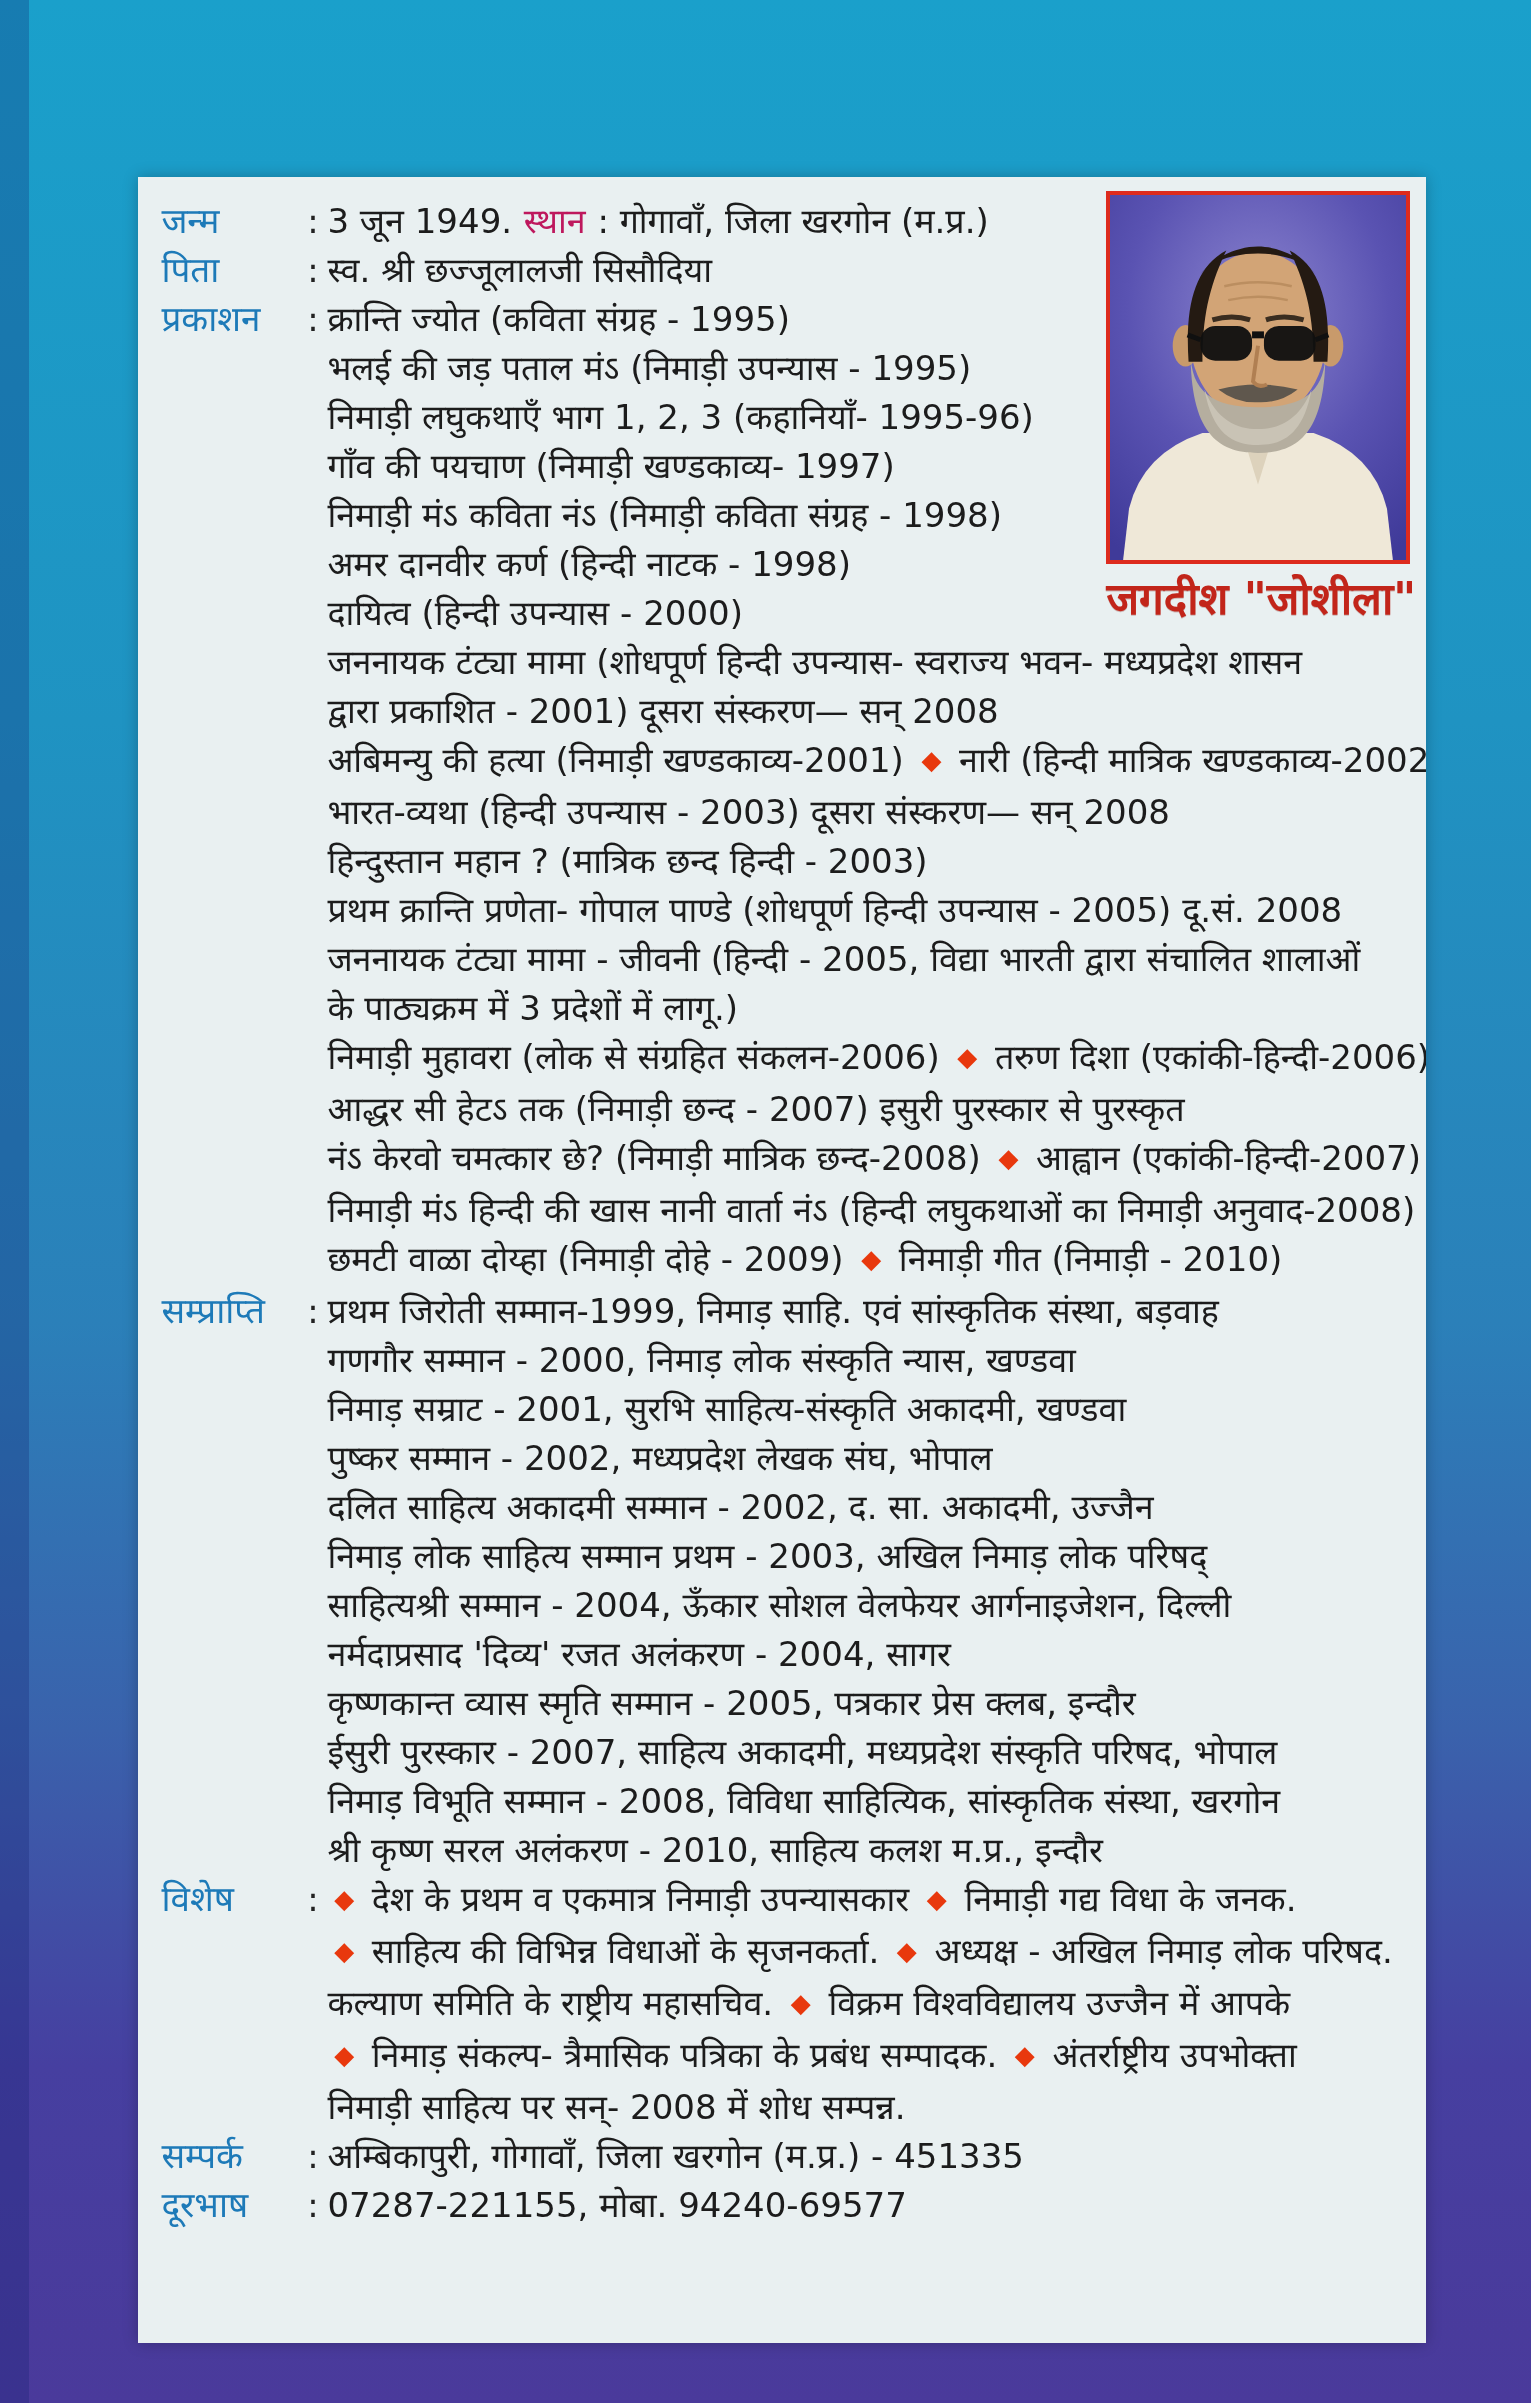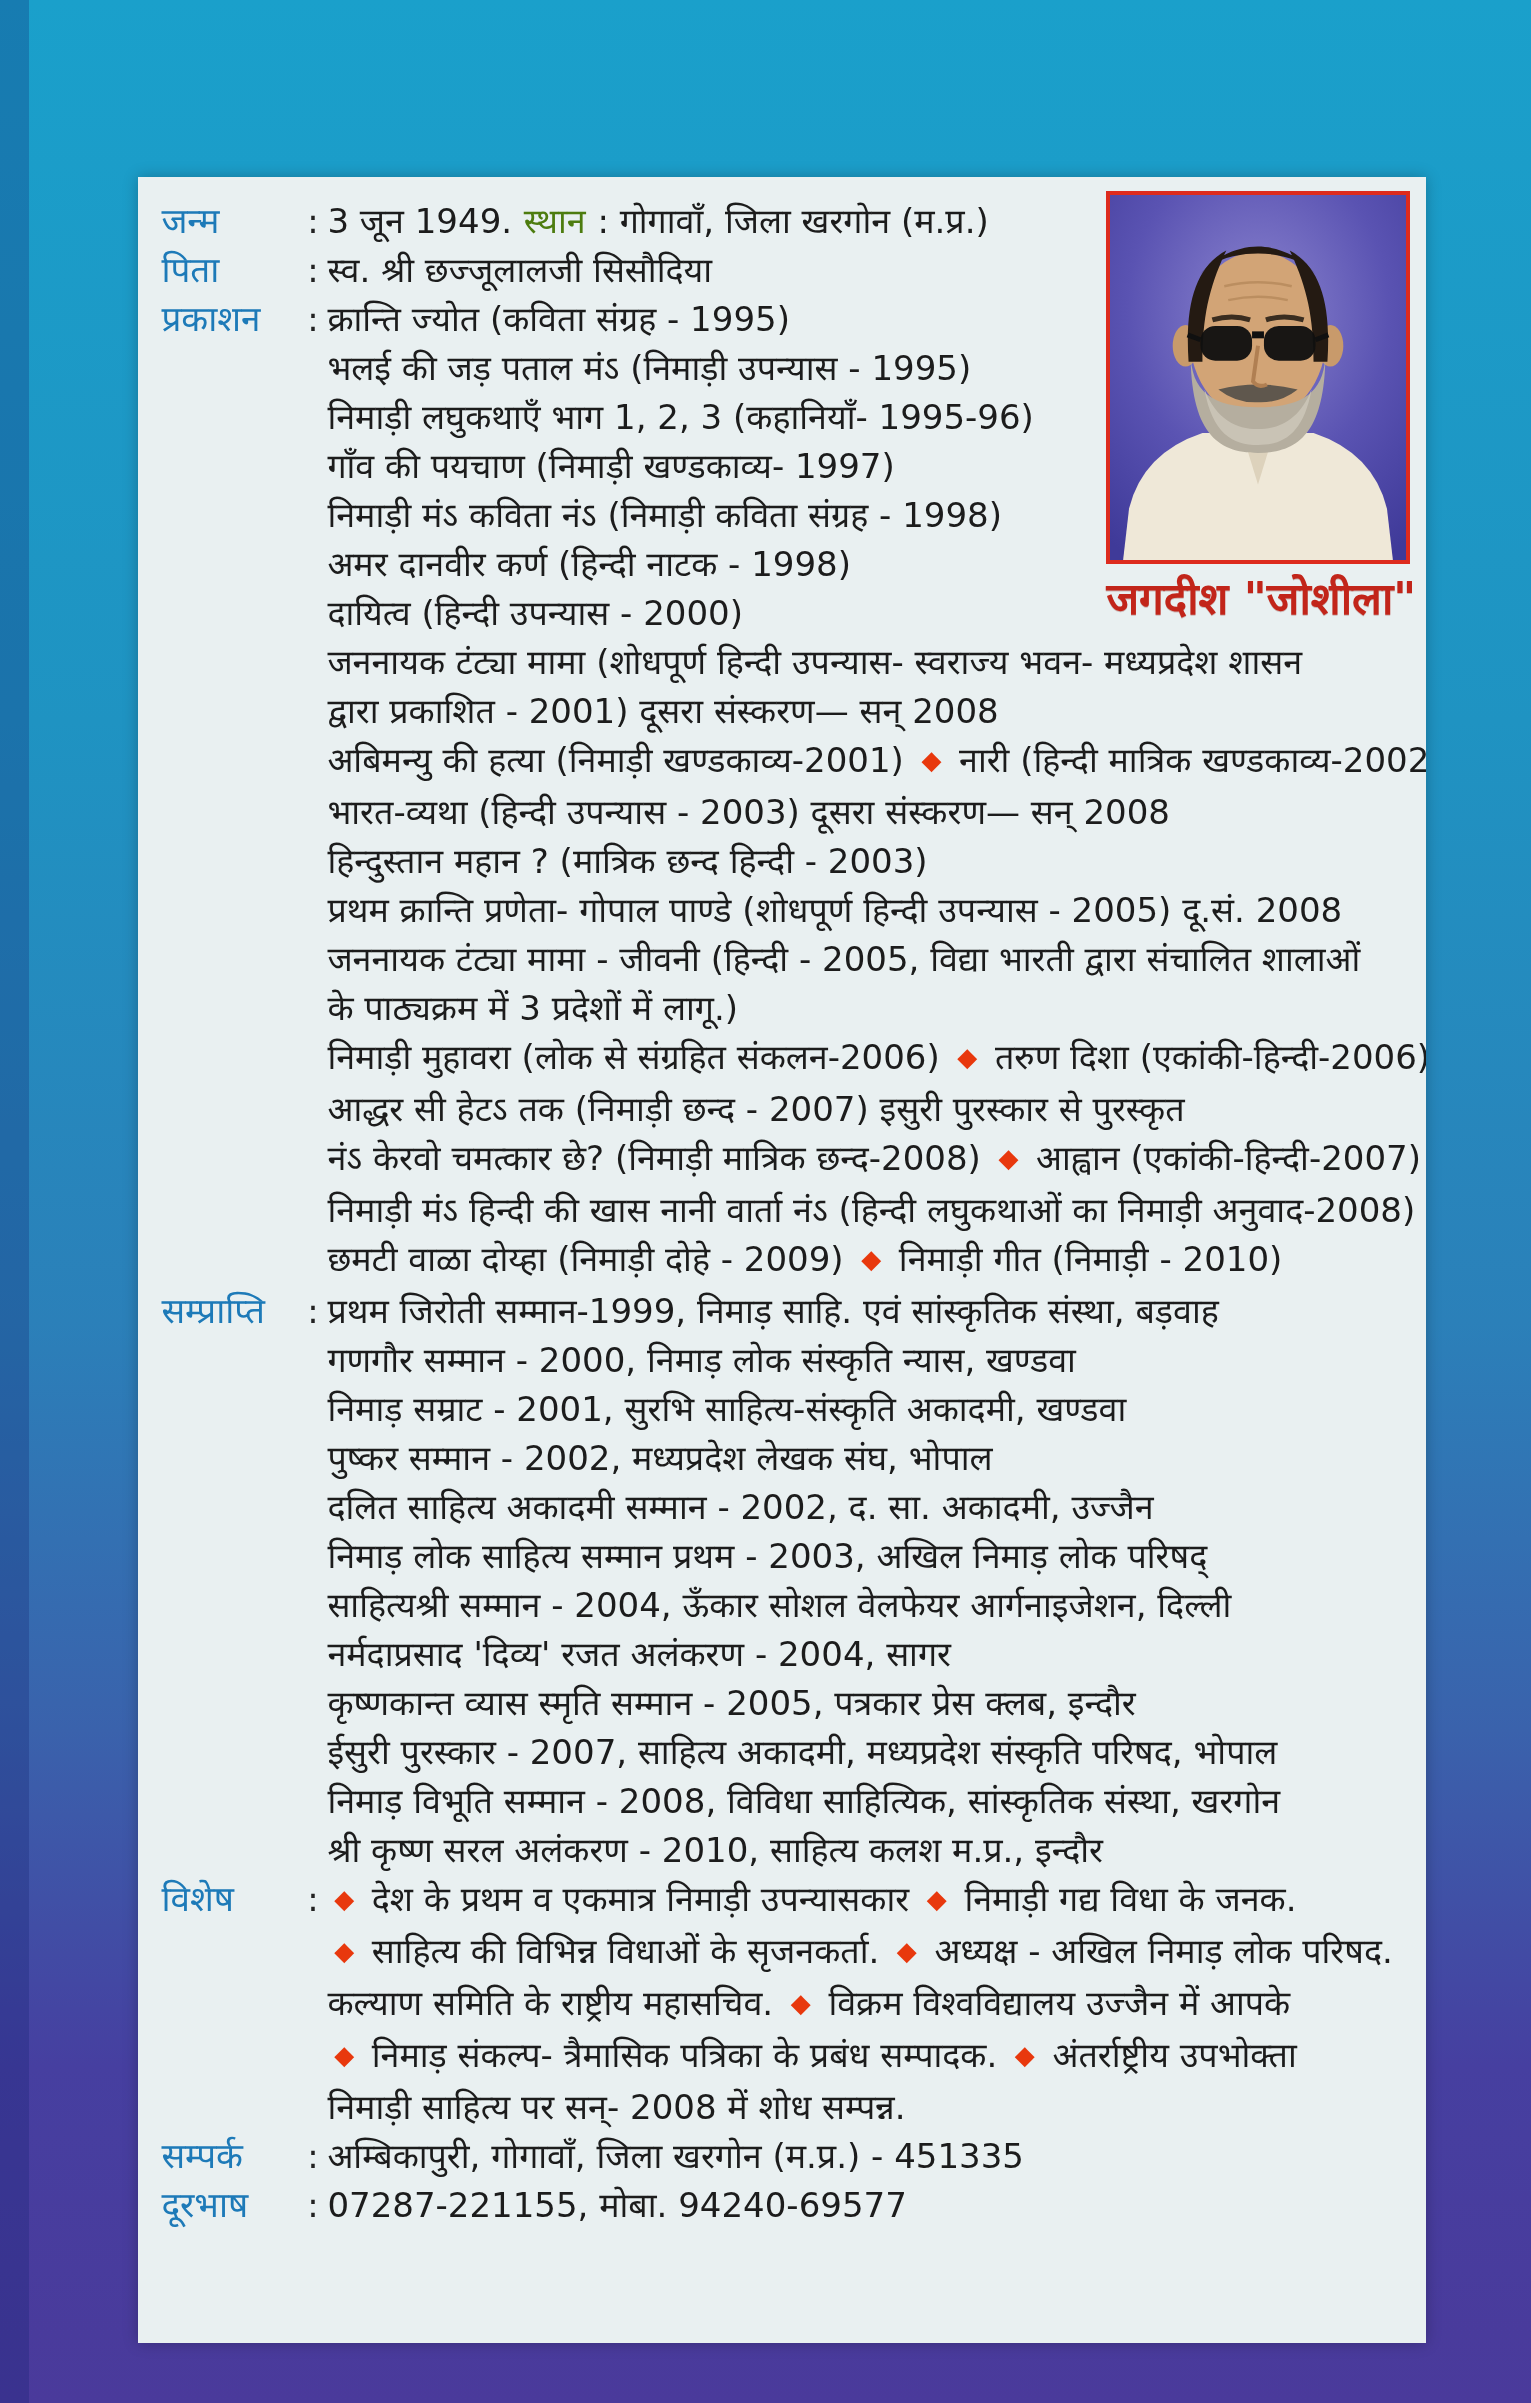--- a/index.html
+++ b/index.html
@@ -33,21 +33,21 @@
     color:#222;font-size:34px;line-height:49px;text-align:center;
   }
   .cell-content{
     color:#1c1c1c;font-size:34px;line-height:49px;
   }
   .t-line{white-space:nowrap;}
   .dia{
     color:#e8380d;font-size:26px;padding:0 6.8px;
     position:relative;top:-2.9px;
   }
-  .blue{color:#4d7c0f;}
+  .blue{color:#be185d;}
   .sp{margin-right:11.7px;}
   
   .photo-block{
     position:absolute;top:13.7px;right:15.6px;width:304px;text-align:center;
   }
   .photo-frame{
     box-sizing:border-box;width:304px;height:373px;
     border:4.9px solid #dd2b1e;background:#fff;overflow:hidden;
   }
   .photo-frame svg{display:block;width:100%;height:100%;}

